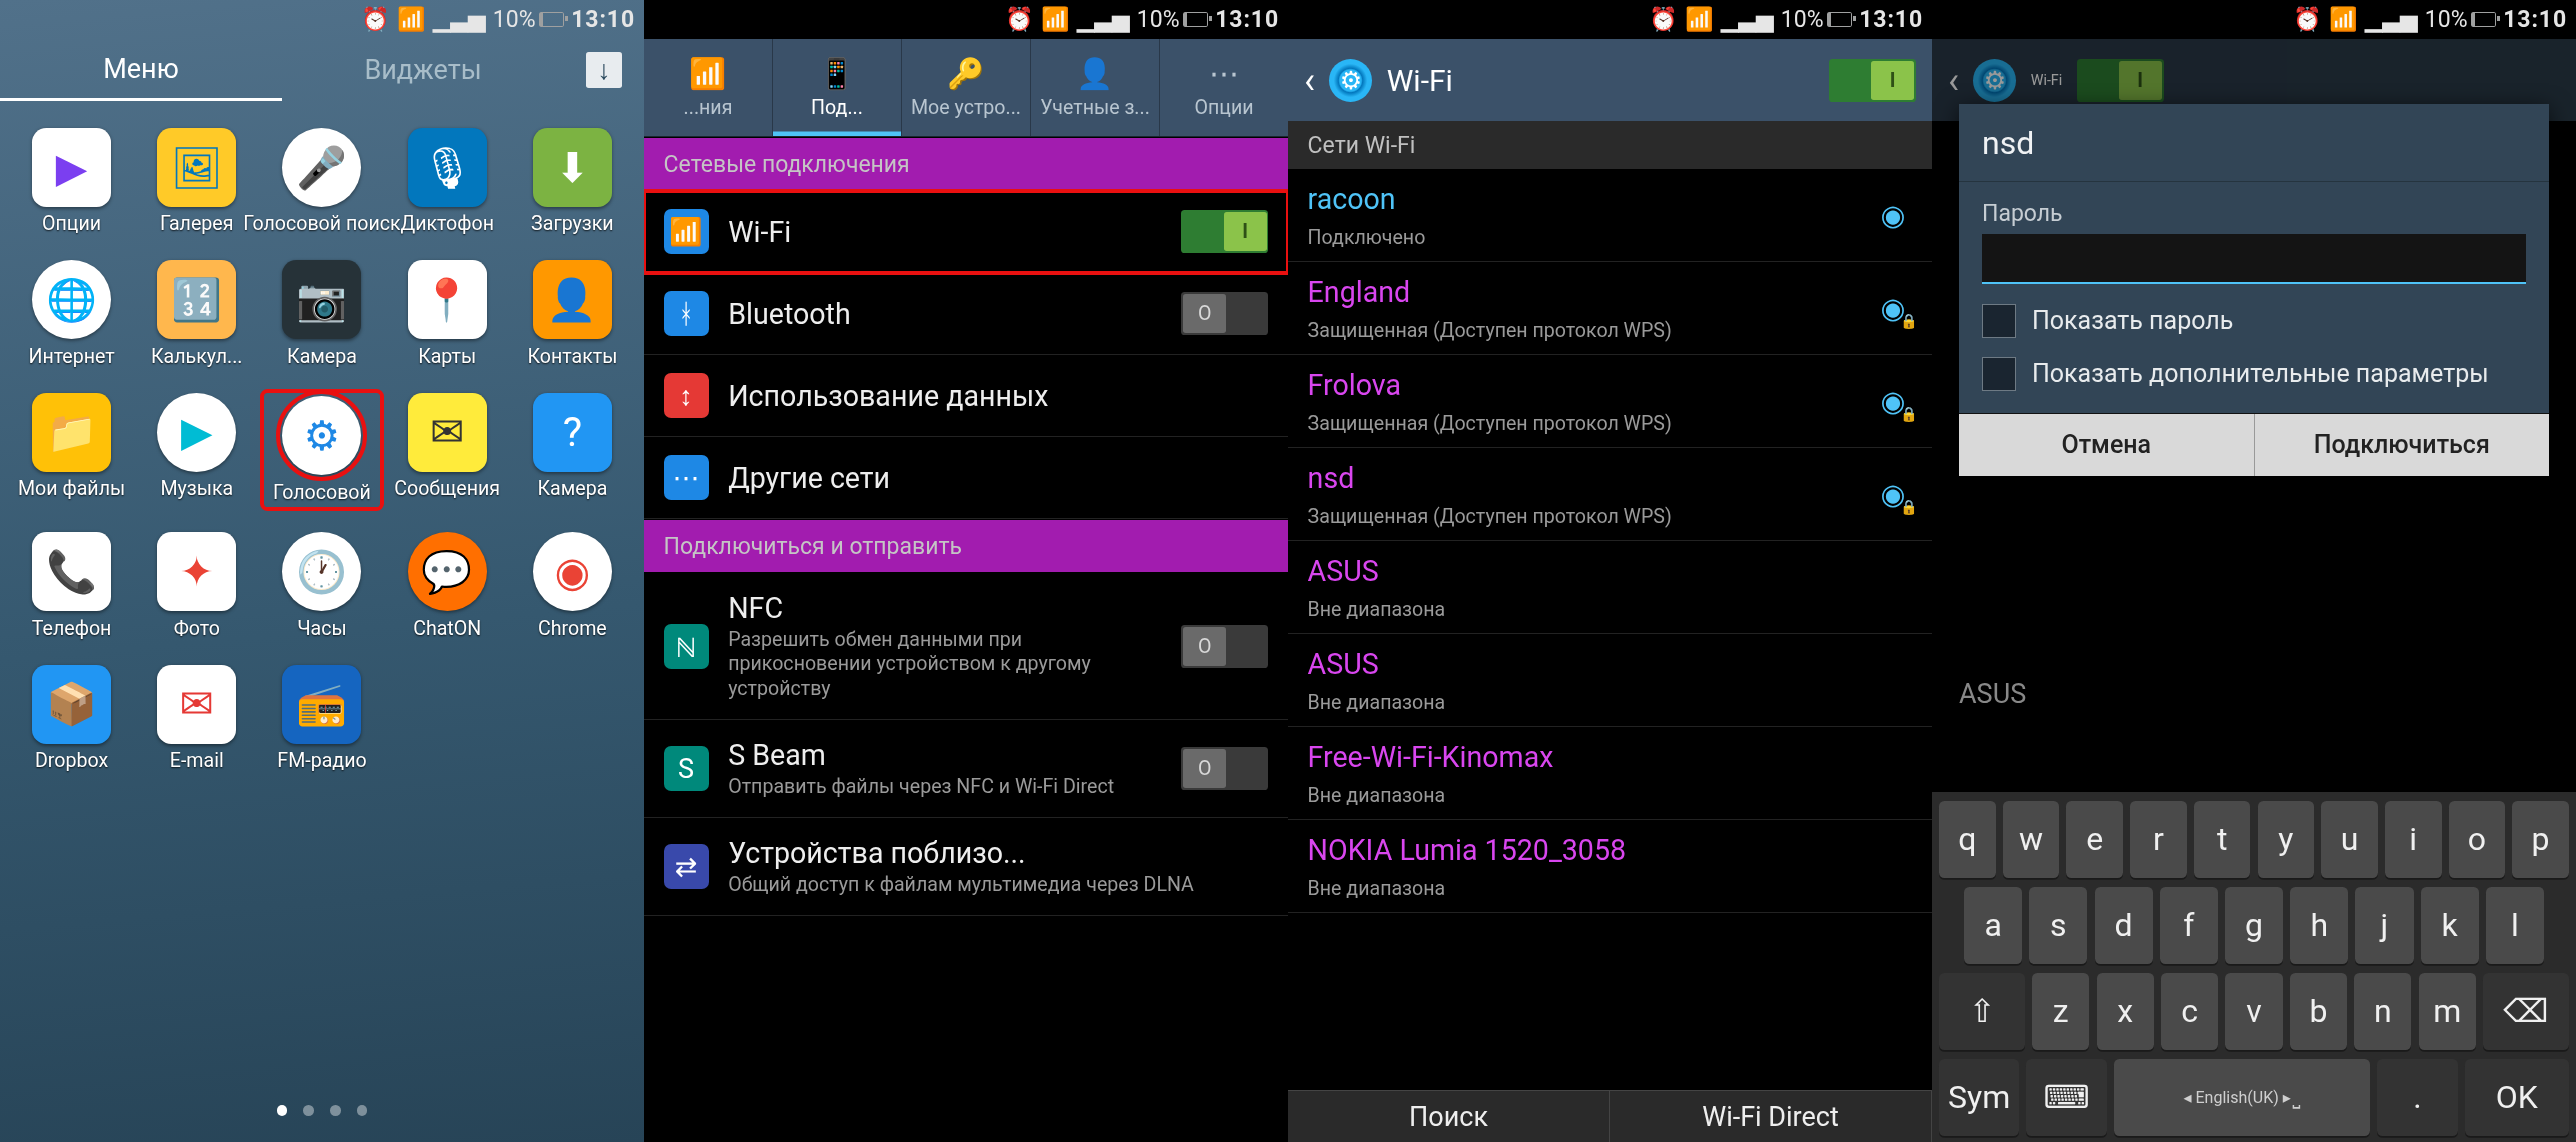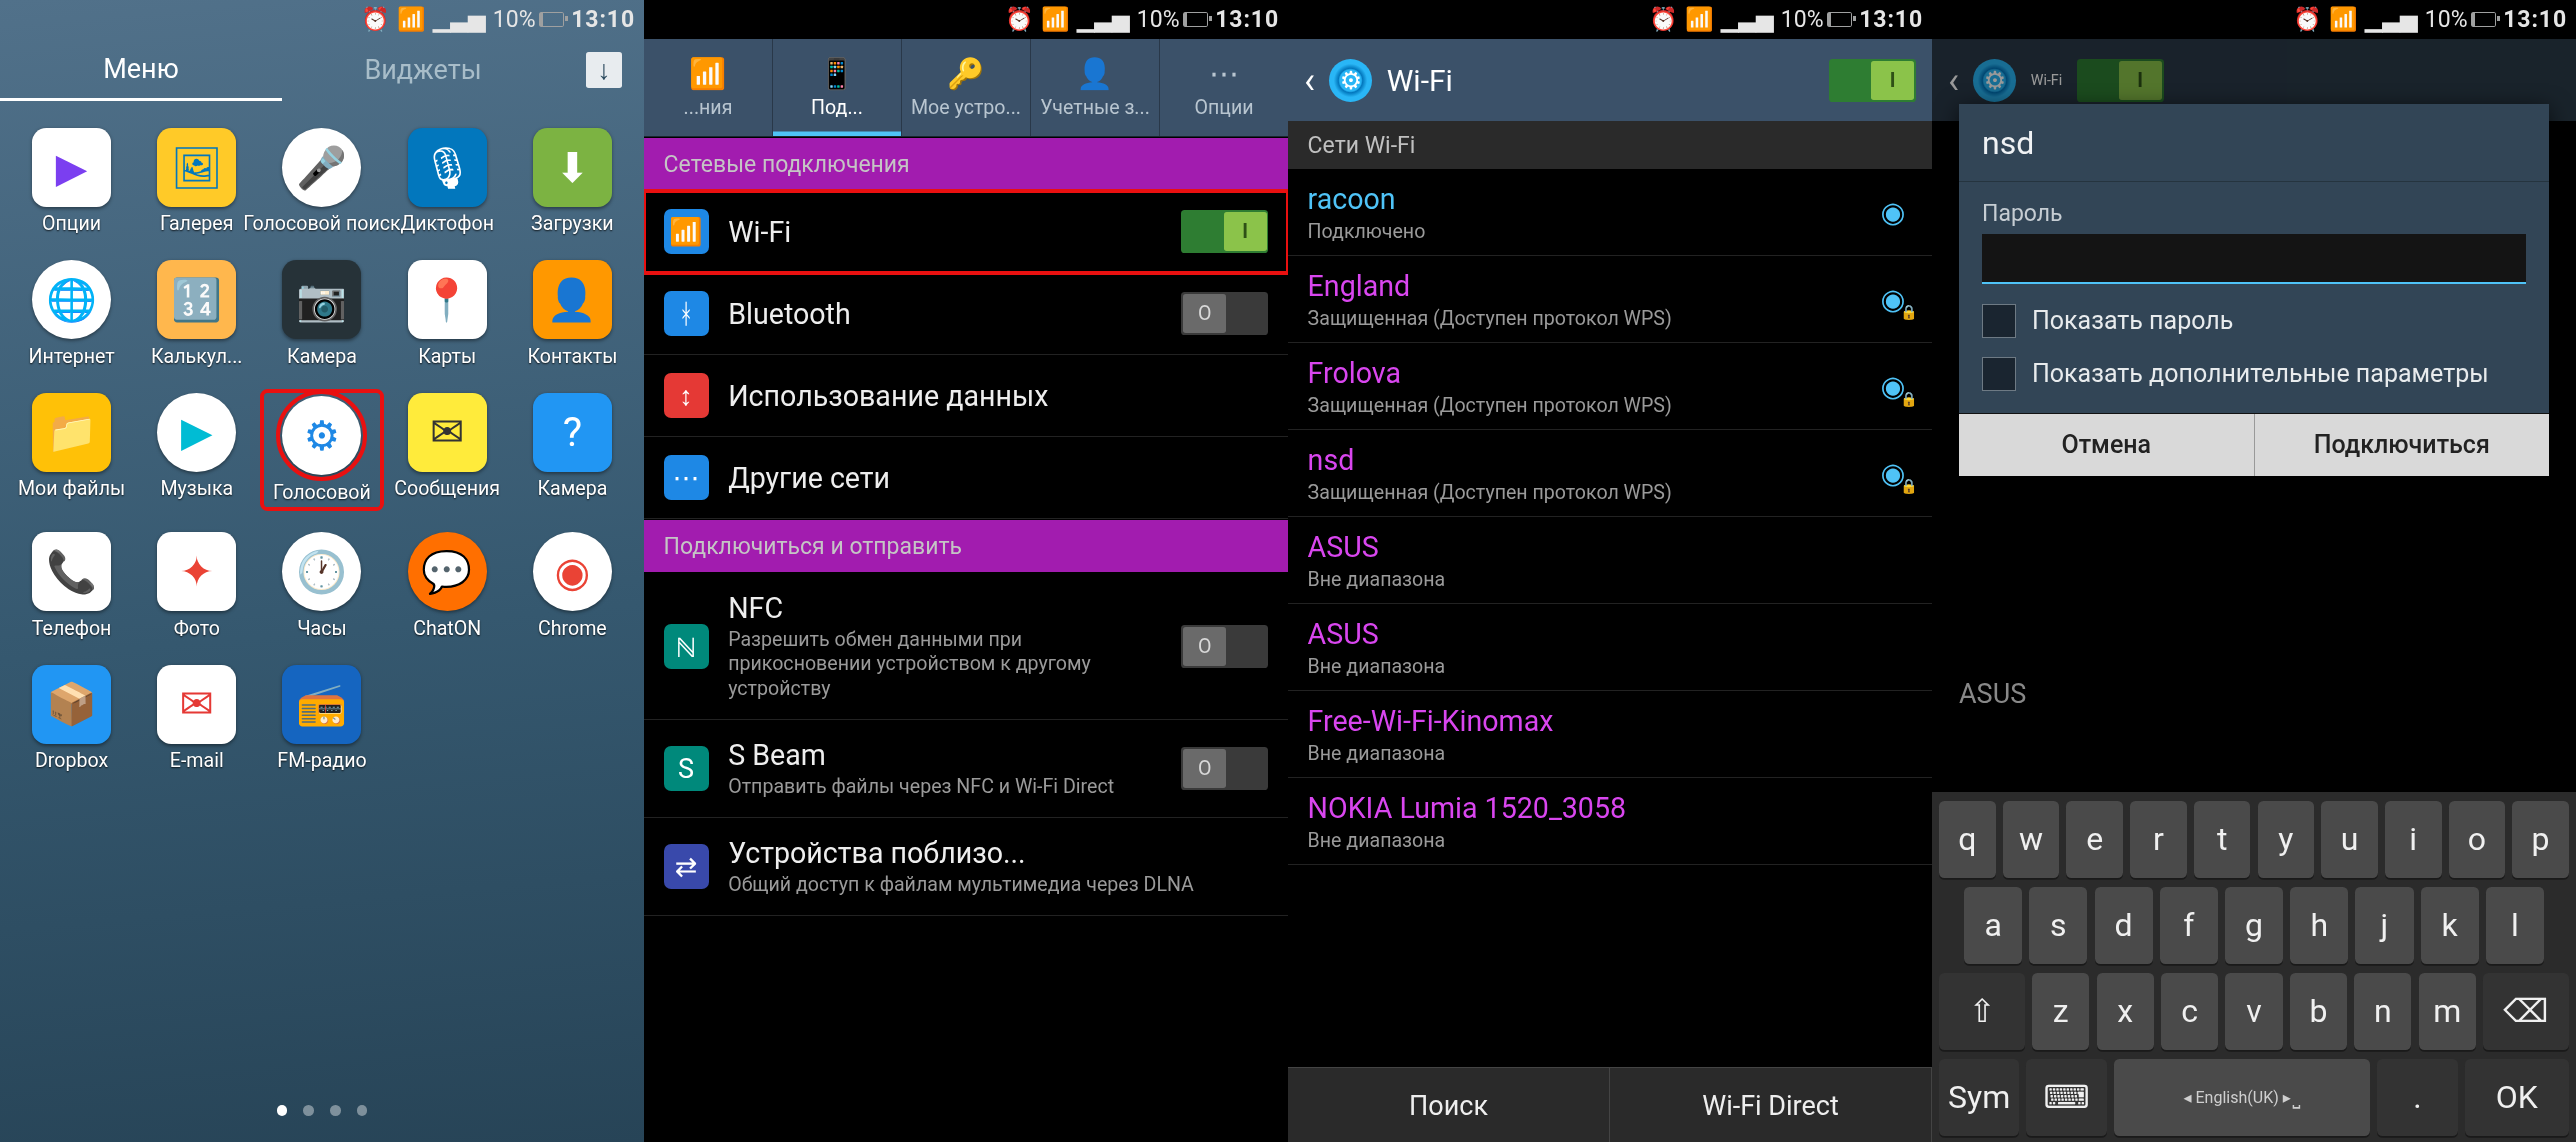--- a/index.html
+++ b/index.html
@@ -58,24 +58,24 @@
 
 .p3 .hdr{height:82px;background:#3b5169;display:flex;align-items:center;padding:0 16px;gap:14.3px}
 .back{font-size:37px;color:#fff}
 .gear2{width:43px;height:43px;border-radius:50%;background:radial-gradient(circle,#29b6f6 35%,#0277bd 40%,#29b6f6 55%);display:flex;align-items:center;justify-content:center;font-size:25px}
 .p3 .hdr .ht{font-size:30px;flex:1}
 .wsect{background:#2a2a2a;color:#c0c0c0;font-size:23px;padding:10.7px 19.6px}
 .net{padding:12.5px 19.6px;border-bottom:0.9px solid #222;display:flex;align-items:center;gap:16px;min-height:77px}
 .net .ntx{flex:1}
 .net .nm{font-size:28.6px;color:#d946ef}
 .net .nm.conn{color:#4fc3f7}
-.net .st{font-size:19.6px;color:#9a9a9a;margin-top:4px}
+.net .st{font-size:19.6px;color:#9a9a9a;margin-top:10px}
 .wifi-ic{width:39px;display:flex;flex-direction:column;align-items:center;color:#4fc3f7;font-size:28.6px;position:relative}
 .lock{position:absolute;right:-5.4px;bottom:-3.6px;font-size:14.3px;color:#ddd}
-.btm{position:absolute;bottom:0;left:0;right:0;height:76px;background:#2a2a2a;display:flex;border-top:0.9px solid #444}
+.btm{position:absolute;bottom:0;left:0;right:0;height:53px;background:#2a2a2a;display:flex;border-top:0.9px solid #444}
 .btm .bb{flex:1;display:flex;align-items:center;justify-content:center;font-size:27px;color:#eee;border-right:0.9px solid #444}
 
 
 .p4 .hdr{height:82px;background:#2a3a48;display:flex;align-items:center;padding:0 16px;gap:14.3px;opacity:.6}
 .dialog{position:absolute;top:104px;left:27px;right:27px;background:#324556;box-shadow:0 5.4px 21.4px rgba(0,0,0,.7)}
 .dialog .dh{padding:19.6px 23px;font-size:32px;color:#f0f2f4;border-bottom:0.9px solid #25343f}
 .dialog .db{padding:18px 23px 21.4px}
 .dialog .flab{font-size:23px;color:#c6cdd3;margin-bottom:7.1px}
 .dialog input[type=password]{width:100%;height:50px;background:#141414;border:none;border-bottom:2.7px solid #4fc3f7;color:#fff;font-size:23px;padding:0 10.7px}
 .chk{display:flex;align-items:center;gap:16px;margin-top:19.6px}

